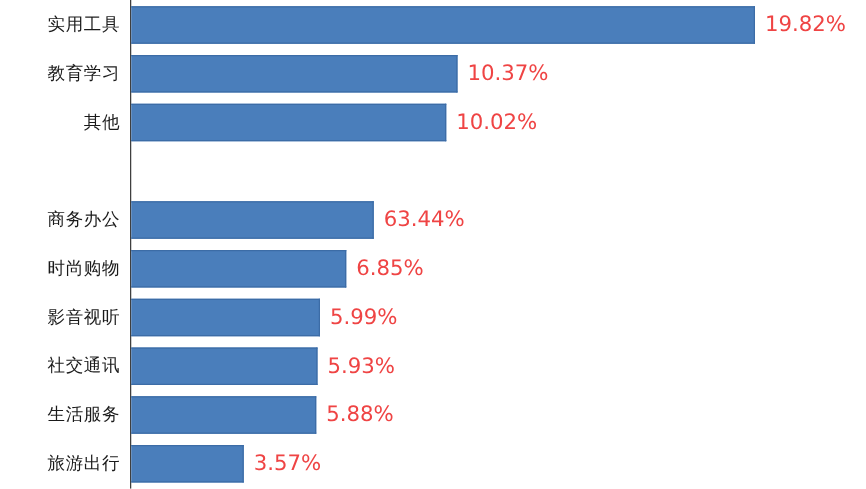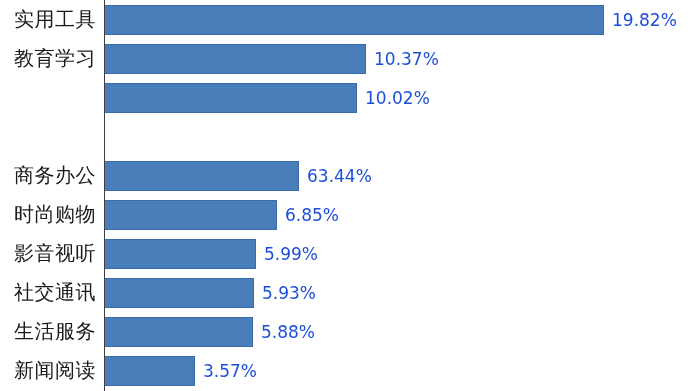--- a/index.html
+++ b/index.html
@@ -44,21 +44,21 @@
   }
   .cat-label {
     position: absolute;
     left: 0;
     top: 0;
     width: 96px;
     height: 39px;
     display: flex;
     align-items: center;
     justify-content: flex-end;
-    font-size: 20px;
+    font-size: 14px;
     color: #1a1a1a;
     letter-spacing: 0.5px;
     white-space: nowrap;
     font-family: "DejaVu Sans", "Liberation Sans", sans-serif;
   }
   .bar-track {
     position: absolute;
     left: 105px;
     top: 0;
     height: 39px;
@@ -69,21 +69,21 @@
     height: 30px;
     background: #4a7ebb;
     border-top: 1px solid #3c6ca6;
     border-bottom: 1px solid #3c6ca6;
     border-right: 1px solid #3c6ca6;
     box-sizing: border-box;
   }
   .val-label {
     margin-left: 8px;
     font-size: 17px;
-    color: #1d4ed8;
+    color: #ef4444;
     white-space: nowrap;
     font-weight: 400;
     font-family: "DejaVu Sans", "Liberation Sans", sans-serif;
   }
 </style>
 </head>
 <body>
 
 <div id="chart-root">
 
@@ -98,20 +98,21 @@
           </div>
         </div>
         <div class="bar-row" style="top: 39px; padding-left: 20px;">
           <div class="cat-label">教育学习</div>
           <div class="bar-track">
             <div class="bar" style="width: 261px; background: rgb(74, 126, 187);"></div>
             <div class="val-label">10.37%</div>
           </div>
         </div>
         <div class="bar-row" style="top: 78px;">
+          <div class="cat-label">其他</div>
           <div class="bar-track">
             <div class="bar" style="width: 252px; background: rgb(74, 126, 187);"></div>
             <div class="val-label">10.02%</div>
           </div>
         </div>
         <div class="bar-row" style="top: 117px;">
         </div>
         <div class="bar-row" style="top: 156px;">
           <div class="cat-label">商务办公</div>
           <div class="bar-track">
@@ -141,21 +142,21 @@
           </div>
         </div>
         <div class="bar-row" style="top: 312px;">
           <div class="cat-label">生活服务</div>
           <div class="bar-track">
             <div class="bar" style="width: 148px; background: rgb(74, 126, 187);"></div>
             <div class="val-label">5.88%</div>
           </div>
         </div>
         <div class="bar-row" style="top: 351px;">
-          <div class="cat-label">新闻阅读</div>
+          <div class="cat-label">旅游出行</div>
           <div class="bar-track">
             <div class="bar" style="width: 90px; background: rgb(74, 126, 187);"></div>
             <div class="val-label">3.57%</div>
           </div>
         </div>
       </div>
   </div>
 </div>
 
 </body></html>

